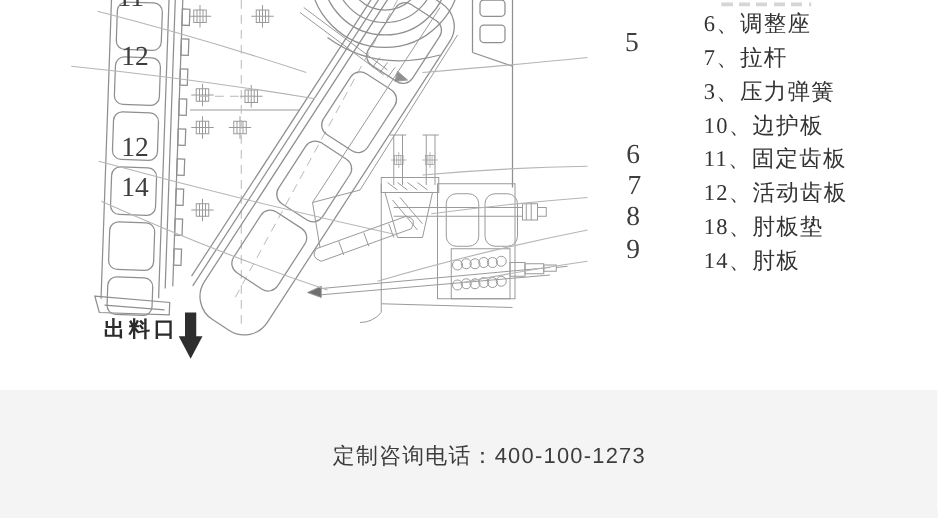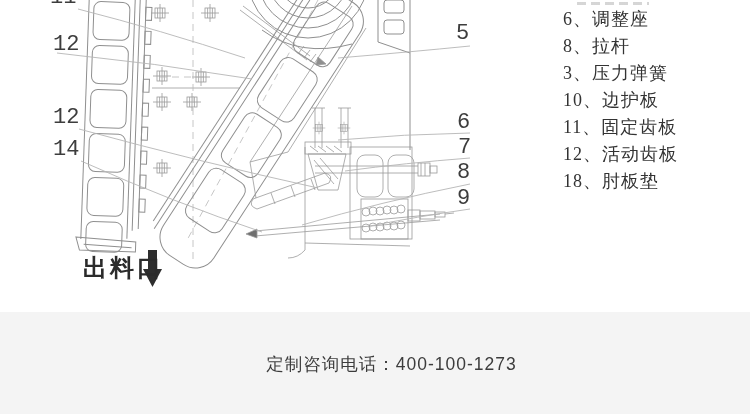--- a/index.html
+++ b/index.html
@@ -10,34 +10,35 @@
   
   .art{position:absolute;left:0;top:0;}
   .ln{stroke:#8f8f8f;fill:none;stroke-width:1;}
   .ln2{stroke:#9a9a9a;fill:none;stroke-width:0.8;}
   .dash{stroke:#b8b8b8;fill:none;stroke-width:0.8;stroke-dasharray:7 5;}
   .leader{stroke:#b5b5b5;fill:none;stroke-width:0.9;}
   .solid{fill:#2e2e2e;stroke:none;}
   
   .callout{
     position:absolute;font-size:22px;line-height:22px;color:#3d3d3d;
-    font-family:Liberation Mono, monospace;
+    font-family:Liberation Serif, serif;
+    margin-left:44px;
   }
   .c11{left:50px;top:-13px;}
   .c12{left:53px;top:34px;}
   .c13{left:53px;top:107px;}
   .c14{left:53px;top:139px;}
   .c5{left:456px;top:23px;}
   .c6{left:457px;top:112px;}
   .c7{left:458px;top:137px;}
   .c8{left:457px;top:162px;}
   .c9{left:457px;top:188px;}
   
   .discharge{
-    position:absolute;left:83px;top:252px;font-size:24px;color:#2b2b2b;
+    position:absolute;left:83px;top:252px;font-size:17px;color:#2b2b2b;
     letter-spacing:3px;font-weight:600;
   }
   
   .parts-list{
     position:absolute;left:563px;top:6px;width:185px;
     font-size:18px;line-height:27px;color:#333333;letter-spacing:1px;
   }
   .clip-frag{
     position:absolute;left:14px;top:-4px;width:72px;height:3px;
     background:repeating-linear-gradient(90deg,#c4c4c4 0 9px,transparent 9px 14px);
@@ -257,25 +258,26 @@
   <div class="callout c6">6</div>
   <div class="callout c7">7</div>
   <div class="callout c8">8</div>
   <div class="callout c9">9</div>
 
   <div class="discharge">出料口</div>
 
   <div class="parts-list">
     <div class="clip-frag"></div>
     <div class="pl-item">6、调整座</div>
-    <div class="pl-item">8、拉杆</div>
+    <div class="pl-item">7、拉杆</div>
     <div class="pl-item">3、压力弹簧</div>
     <div class="pl-item">10、边护板</div>
     <div class="pl-item">11、固定齿板</div>
     <div class="pl-item">12、活动齿板</div>
     <div class="pl-item">18、肘板垫</div>
+    <div class="pl-item">14、肘板</div>
   </div>
 
   <div class="footer">
     <div class="phone">定制咨询电话：400-100-1273</div>
   </div>
 
 </div>
 
 </body></html>

